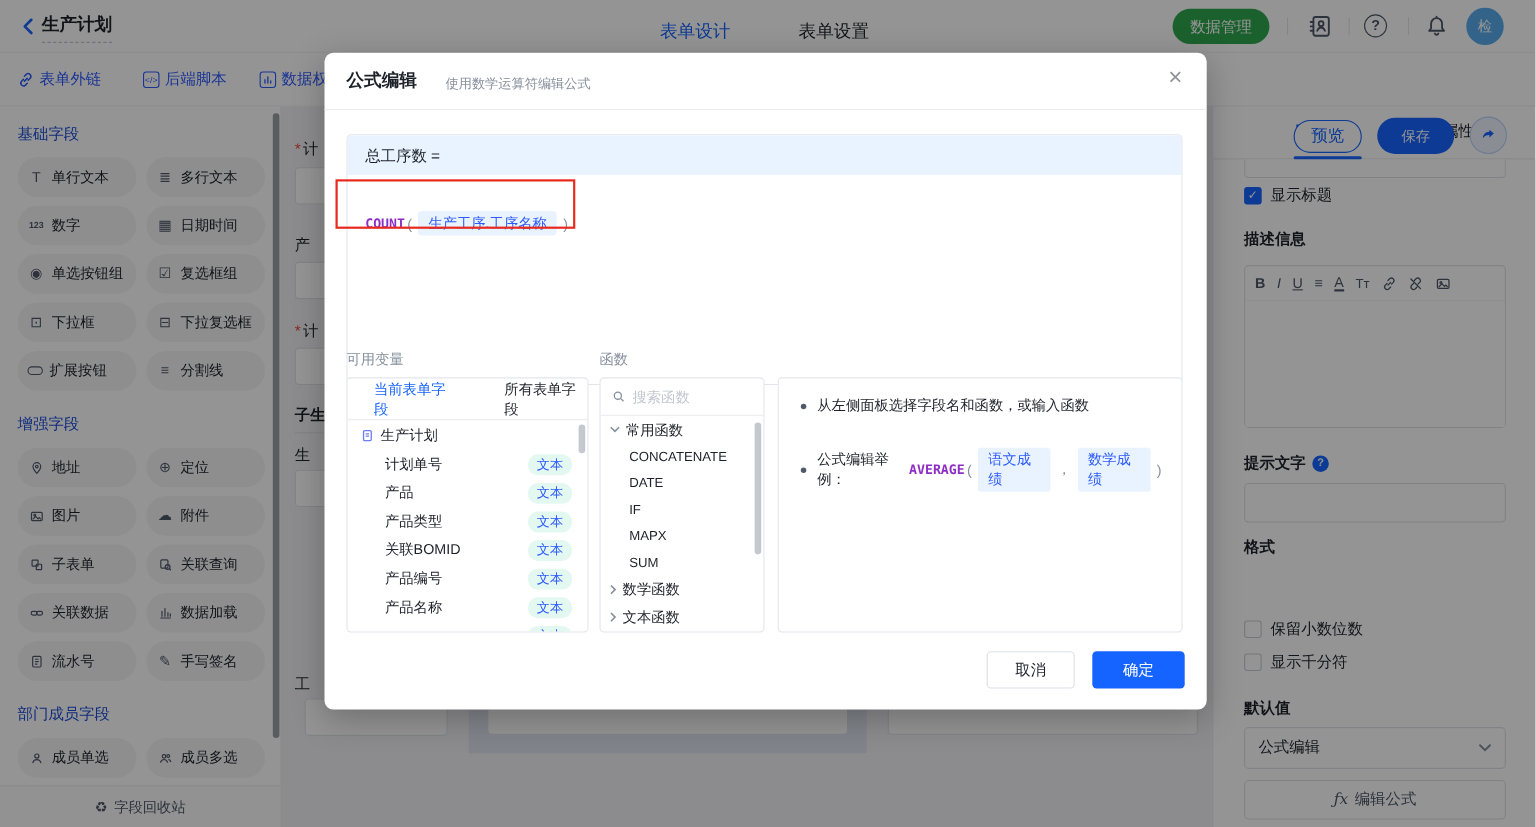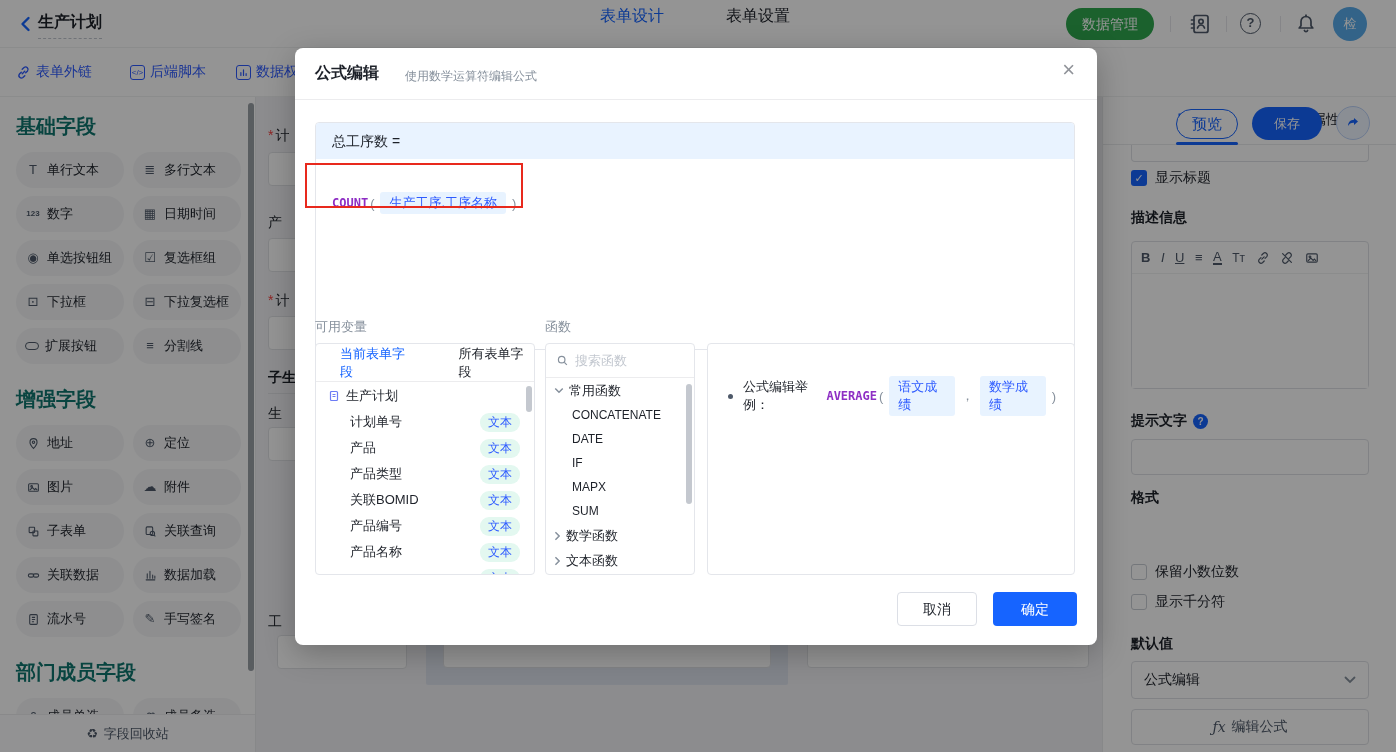--- a/index.html
+++ b/index.html
@@ -4,40 +4,40 @@
 <style>
   * { margin:0; padding:0; box-sizing:border-box; }
   html,body { width:1396px; height:752px; }
   body { font-family:"Liberation Sans","DejaVu Sans",sans-serif; color:#1d2129; background:#fff; }
   .screen { position:relative; width:1396px; height:752px; overflow:hidden; background:#f1f2f4; }
 
   
   .topbar { position:absolute; left:0; top:0; width:1396px; height:48px; background:#fff; border-bottom:1px solid #f0f1f2; z-index:2; }
   .back { position:absolute; left:16px; top:14px; width:20px; height:20px; color:#1664FF; cursor:pointer; }
   .tb-title { position:absolute; left:38px; top:12px; font-size:16px; font-weight:bold; color:#1d2129; padding-bottom:5px; border-bottom:1px dashed #c2c7cf; }
-  .tb-tab { position:absolute; top:6px; font-size:16px; cursor:pointer; }
+  .tb-tab { position:absolute; top:19px; font-size:16px; cursor:pointer; }
   .tb-tab.active { color:#1664FF; }
   .tb-tab.idle { color:#1d2129; }
   .green-btn { position:absolute; left:1066px; top:8px; width:88px; height:32px; border-radius:16px; background:#2FA84F; color:#fff; font-size:14px; text-align:center; line-height:32px; cursor:pointer; }
   .tb-sep { position:absolute; top:16px; width:1px; height:16px; background:#e5e6eb; }
   .tb-ic { position:absolute; top:12px; width:24px; height:24px; color:#4e5969; }
   .circle-q { position:absolute; top:13px; width:21px; height:21px; border:1.6px solid #4e5969; border-radius:50%; color:#4e5969; font-size:13px; font-weight:bold; text-align:center; line-height:18px; }
   .avatar { position:absolute; left:1333px; top:7px; width:34px; height:34px; border-radius:50%; background:#58ABEB; color:#fff; font-size:13px; text-align:center; line-height:34px; cursor:pointer; }
 
   
   .toolbar { position:absolute; left:0; top:48px; width:1396px; height:49px; background:#fff; border-bottom:1px solid #f0f1f2; z-index:2; }
   .tool-item { position:absolute; top:15px; display:flex; align-items:center; gap:5px; color:#2E5BFF; font-size:14px; cursor:pointer; }
   .box-ic { display:inline-flex; width:15px; height:15px; border:1.4px solid #2E5BFF; border-radius:3px; font-size:8px; align-items:center; justify-content:center; }
   .btn-preview { position:absolute; left:1176px; top:61px; width:62px; height:30px; border:1px solid #1664FF; border-radius:15px; color:#1664FF; background:#fff; font-size:15px; text-align:center; line-height:28px; cursor:pointer; }
   .btn-save { position:absolute; left:1252px; top:59px; width:70px; height:33px; border-radius:17px; background:#1664FF; color:#fff; font-size:13px; text-align:center; line-height:33px; cursor:pointer; }
   .btn-share { position:absolute; left:1336px; top:58px; width:34px; height:34px; border-radius:50%; border:1px solid #bcd2f8; background:#eef4ff; color:#1664FF; display:flex; align-items:center; justify-content:center; cursor:pointer; }
 
   
   .sidebar { position:absolute; left:0; top:97px; width:256px; height:655px; background:#fff; border-right:1px solid #e9eaec; overflow:hidden; z-index:1; padding:16px 16px 0 16px; }
-  .sb-group-title { font-size:20px; font-weight:bold; color:#0f766e; margin:0 0 12px 0; }
+  .sb-group-title { font-size:14px; font-weight:normal; color:#1d4ed8; margin:0 0 12px 0; }
   .fgrid { display:grid; grid-template-columns:108px 108px; gap:8px 9px; margin-bottom:22px; }
   .pill { height:36px; border-radius:18px; background:#f4f5f7; display:flex; align-items:center; padding:0 9px; gap:6px; font-size:13px; color:#1d2129; cursor:grab; white-space:nowrap; }
   .pi { width:16px; flex:0 0 16px; color:#4e5969; font-size:13px; text-align:center; line-height:16px; }
   .pi.num { font-size:8px; font-weight:bold; letter-spacing:0; }
   .pi.capsule { width:14px; height:8px; flex:0 0 14px; border:1.4px solid #4e5969; border-radius:4px; }
   .pi svg { display:block; margin:0 auto; }
   .sb-thumb { position:absolute; right:1px; top:6px; width:6px; height:568px; border-radius:3px; background:#9aa0a6; cursor:pointer; }
   .sb-footer { position:absolute; left:0; top:617px; width:255px; height:38px; background:#fcfcfd; border-top:1px solid #ececee; display:flex; align-items:center; justify-content:center; gap:6px; font-size:13px; color:#4e5969; cursor:pointer; }
 
   
@@ -519,20 +519,24 @@
             <path d="M1.5 1.5L6 6l-4.5 4.5"></path>
           </svg>
         <span>文本函数</span>
       </div>
       <span class="fn-thumb"></span>
     </div>
 
     <div class="help-box">
       <div class="h-line">
         <span class="bullet"></span>
+        <span>从左侧面板选择字段名和函数，或输入函数</span>
+      </div>
+      <div class="h-line">
+        <span class="bullet"></span>
         <span>公式编辑举例：</span>
         <span class="f-func">AVERAGE</span>
         <span class="f-paren">(</span>
         <span class="token">语文成绩</span>
         <span class="f-paren">，</span>
         <span class="token">数学成绩</span>
         <span class="f-paren">)</span>
       </div>
     </div>
 

